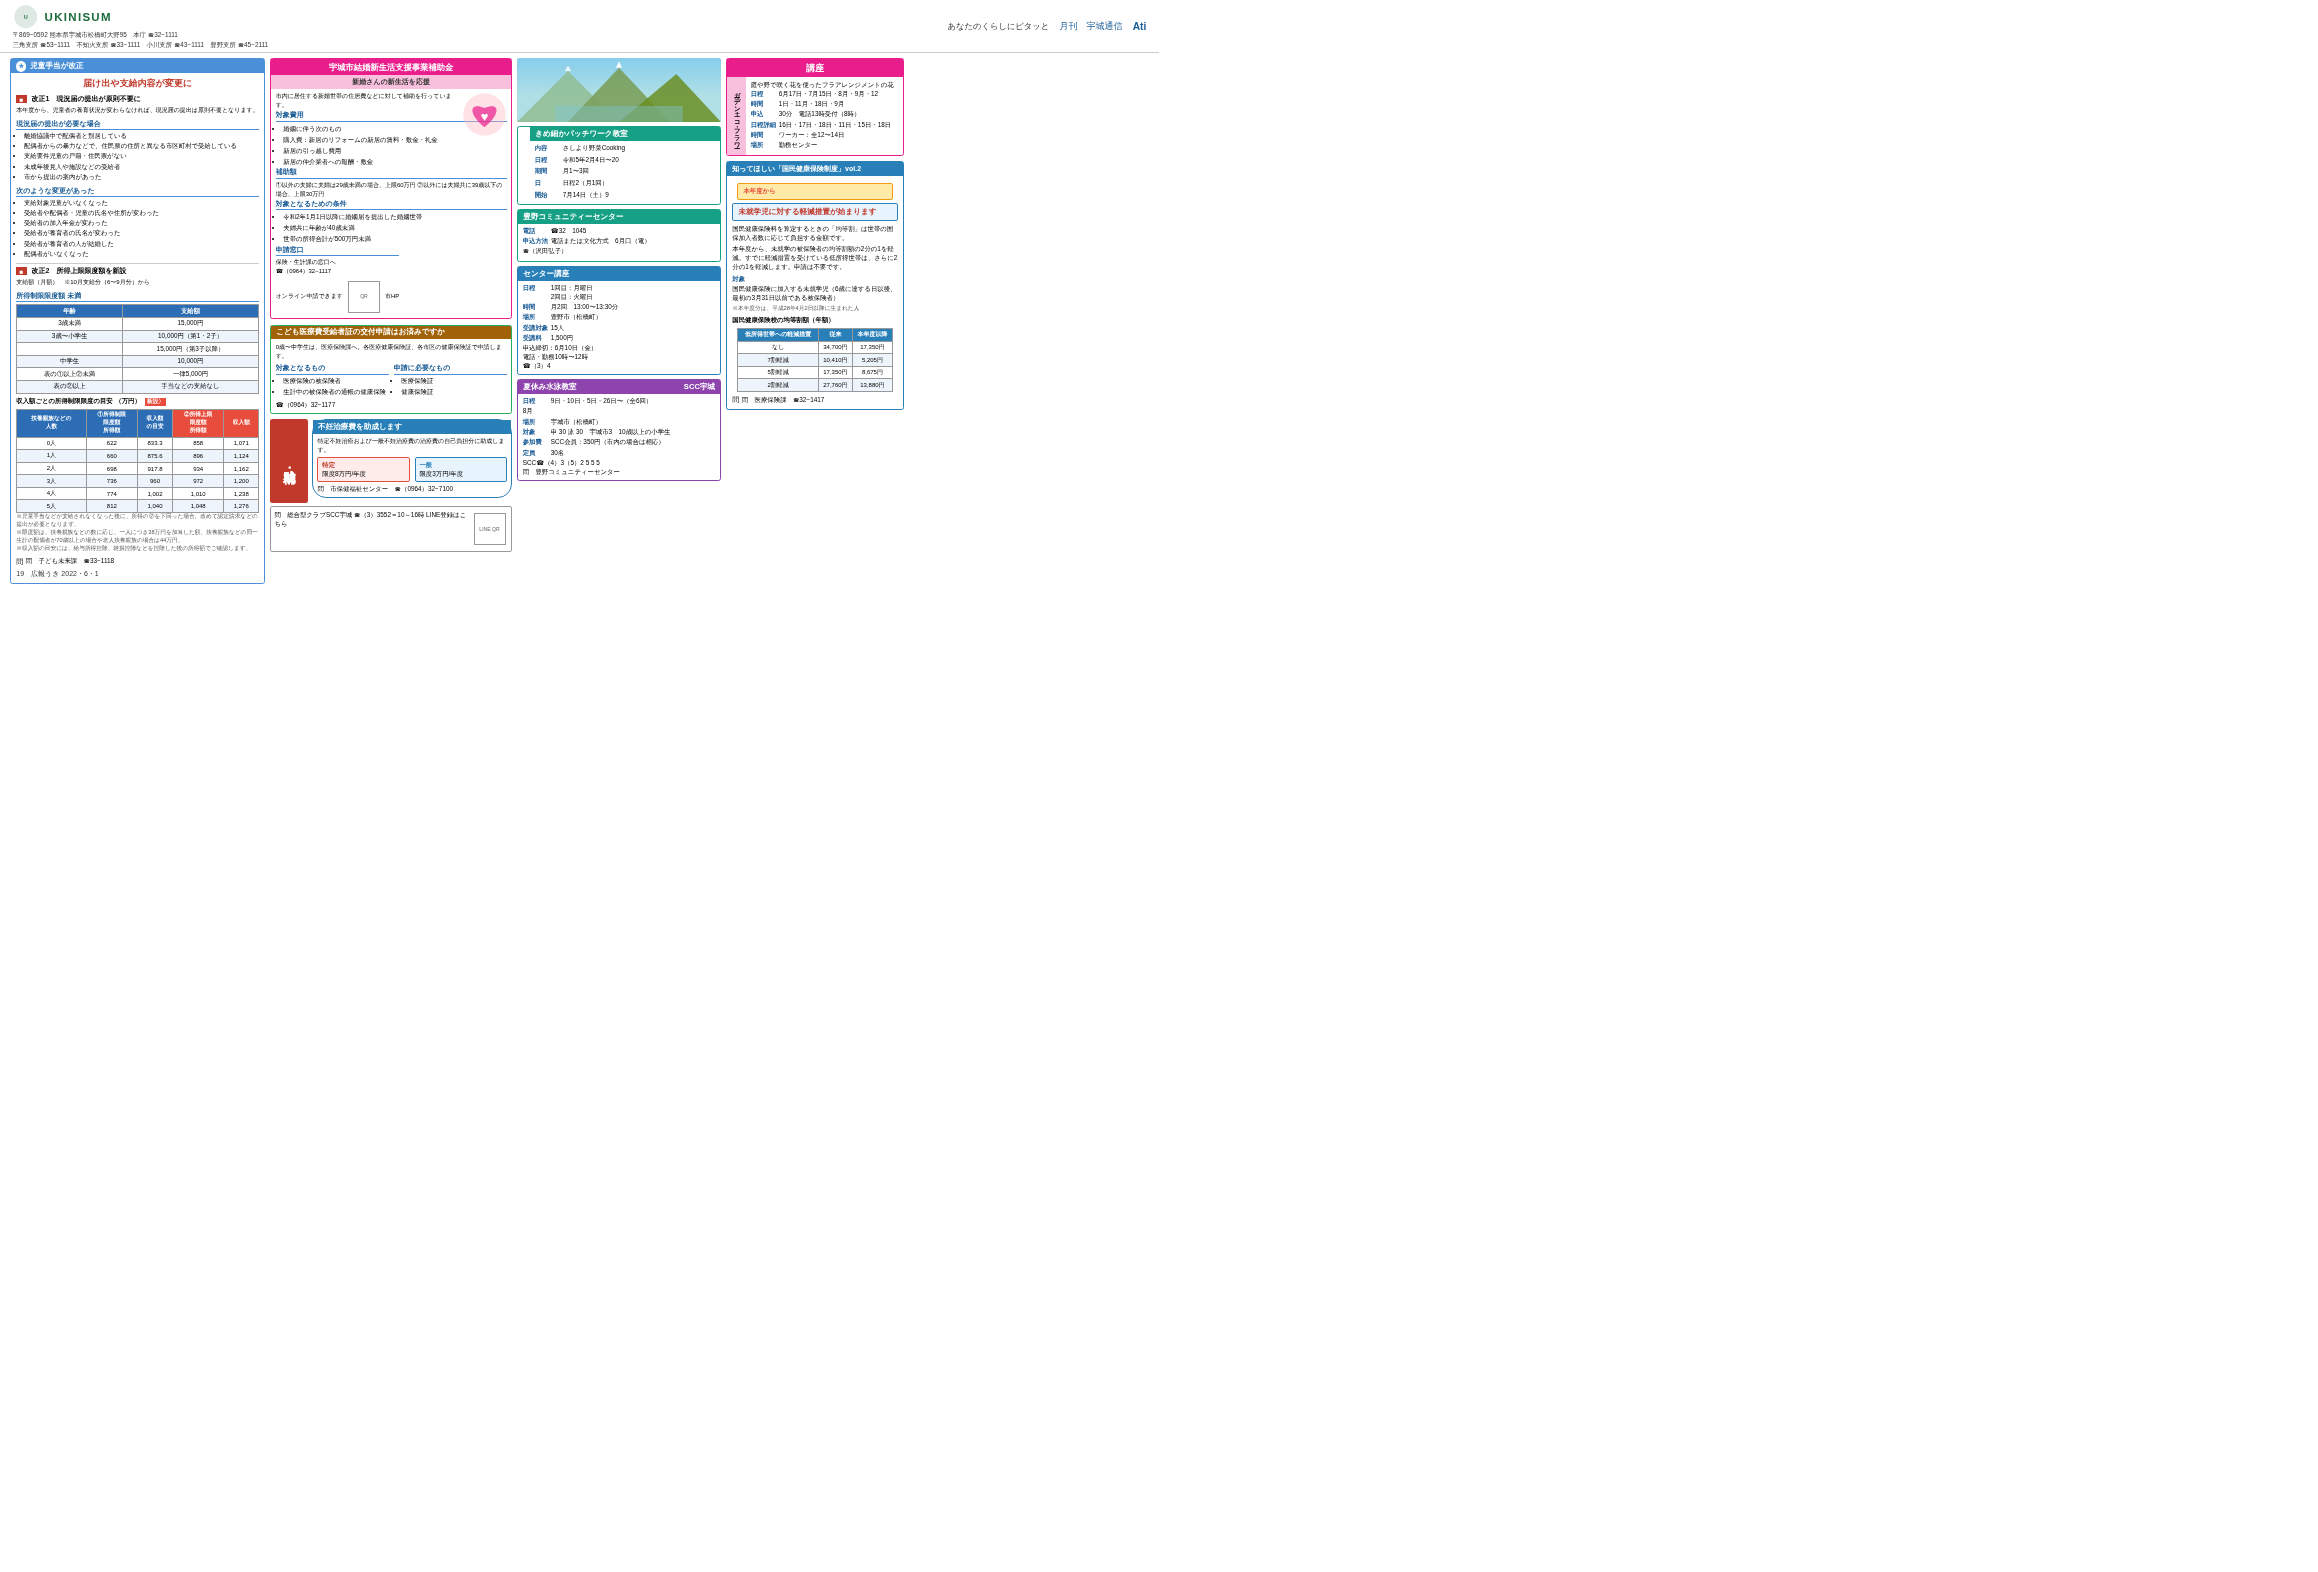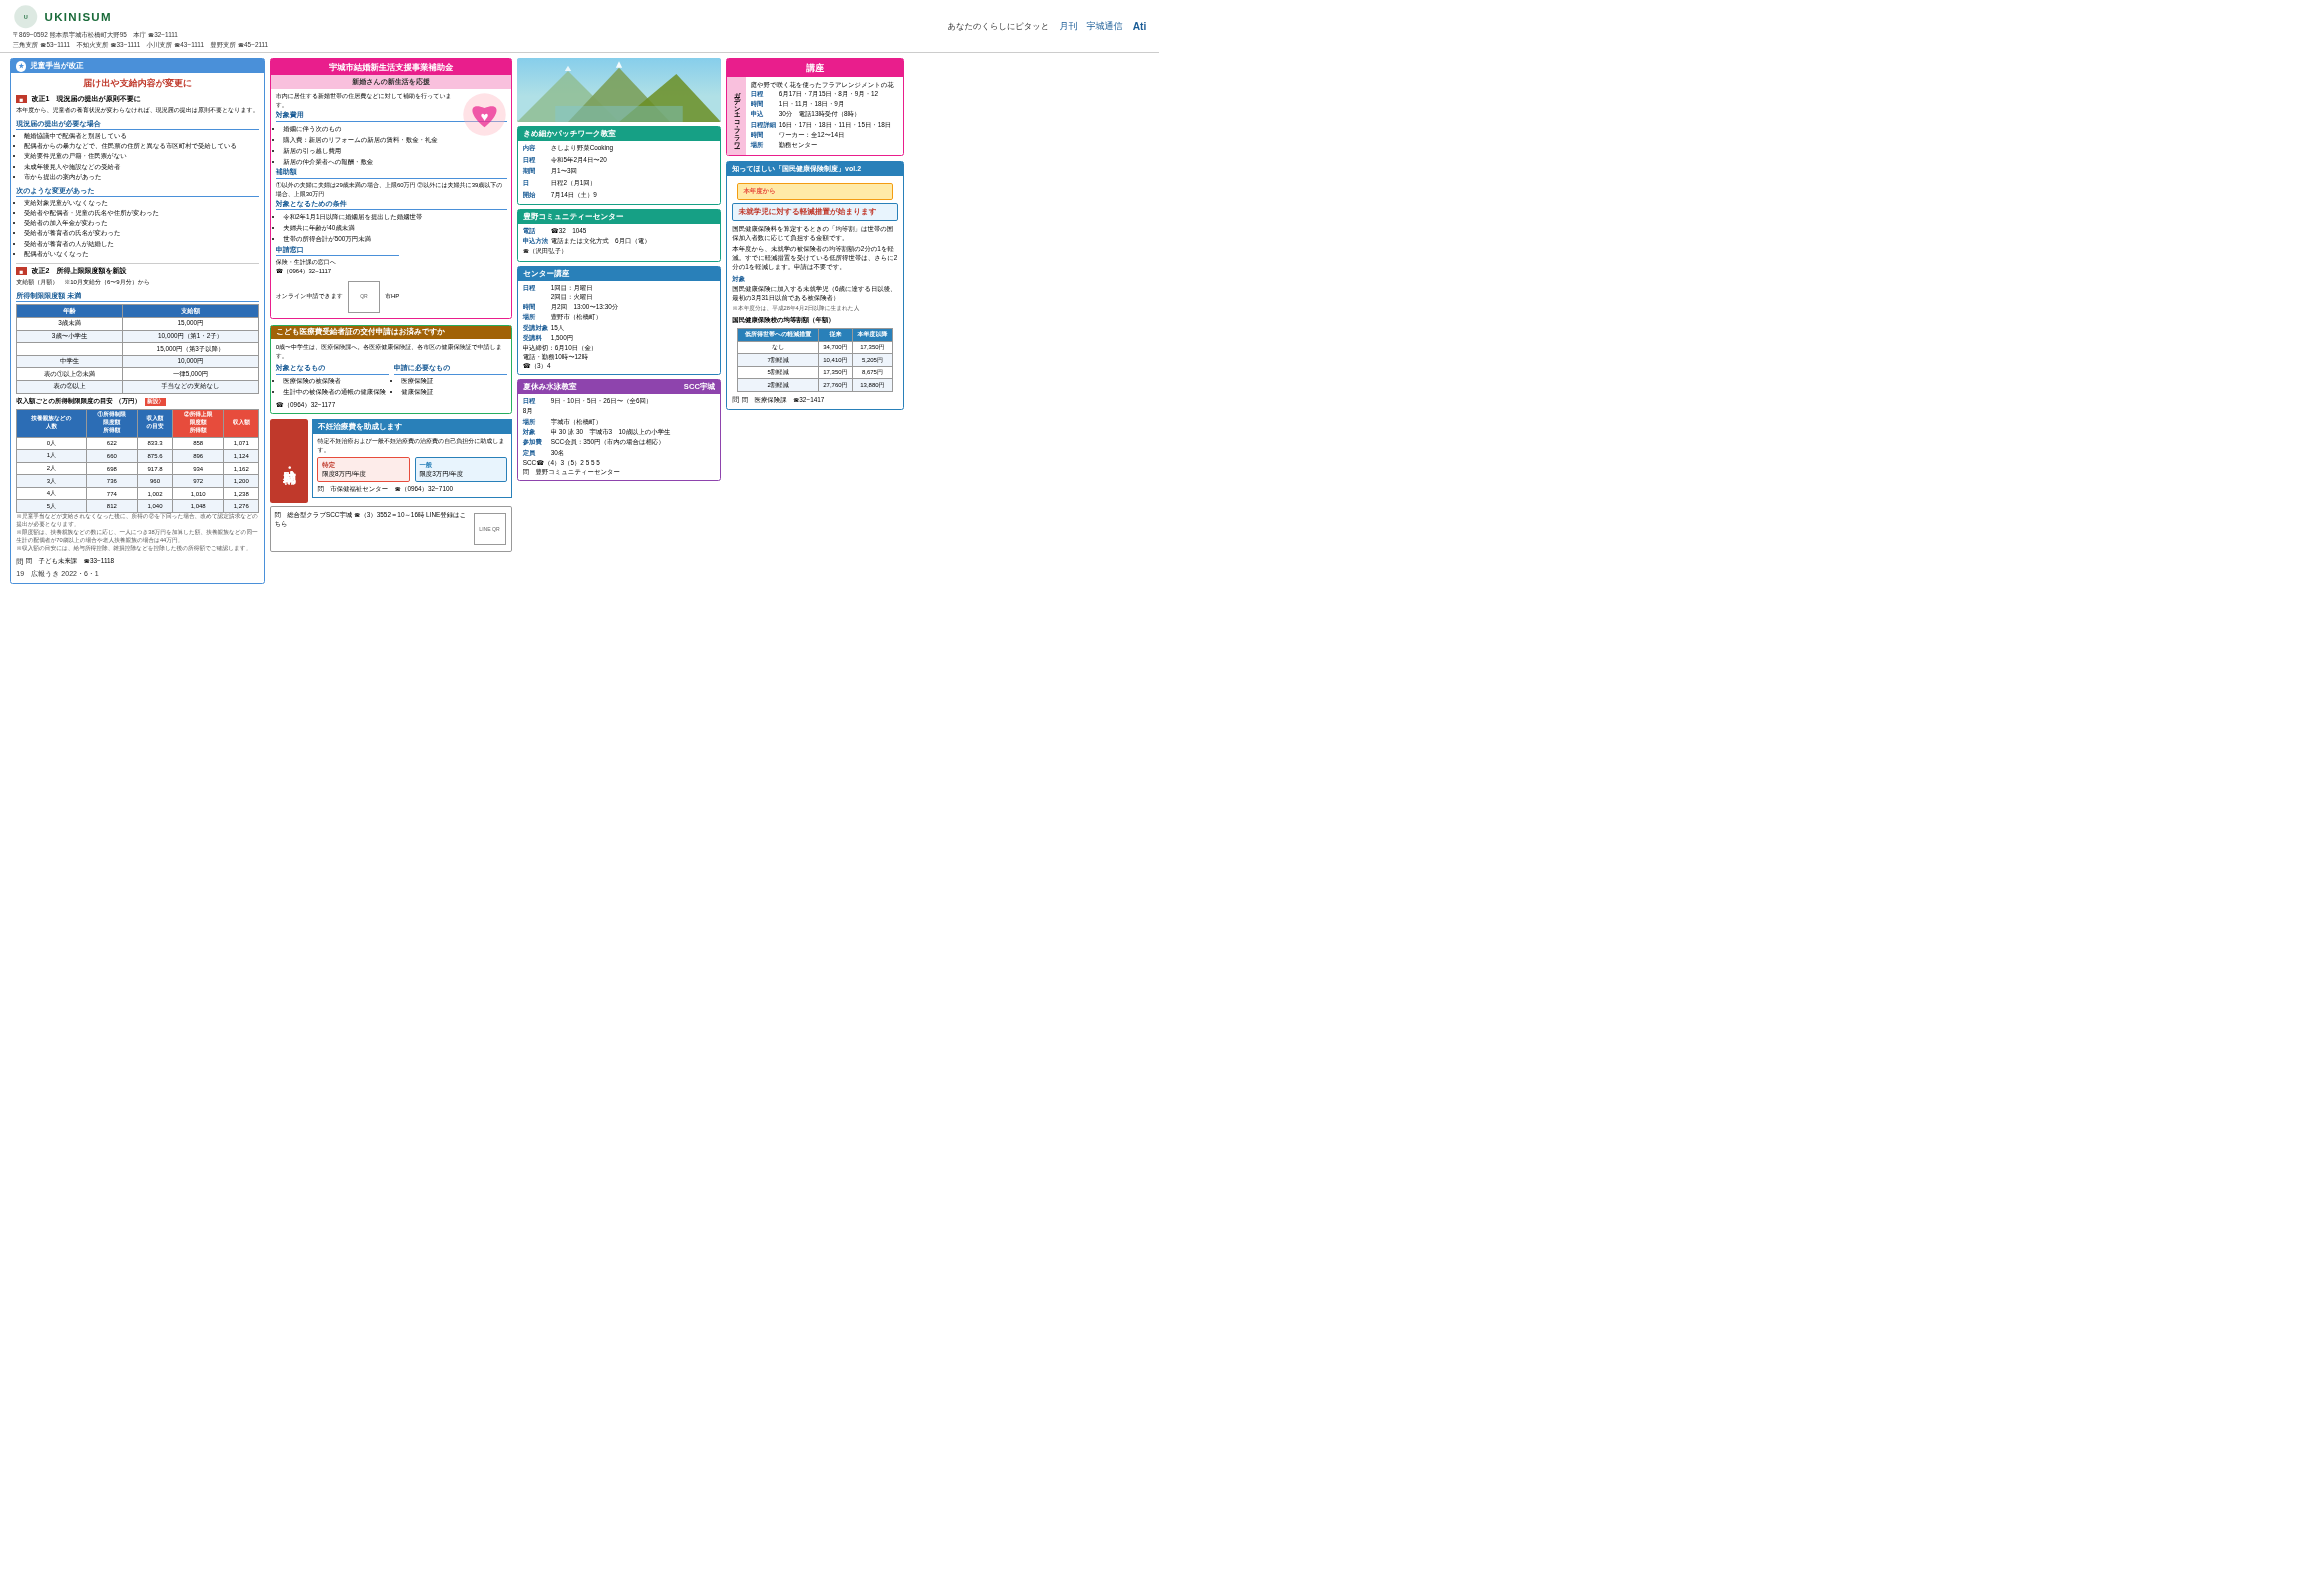--- a/index.html
+++ b/index.html
@@ -210,21 +210,21 @@
     }
     .orange-title {
       background: #e67e22;
       color: #fff;
       font-size: 7.6px;
       font-weight: bold;
       padding: 1.9px 5.1px;
     }
     .blue-section {
       border: 1.3px solid #2980b9;
-      border-radius: 0;
+      border-radius: 14px;
       margin-bottom: 5.1px;
     }
     .blue-title {
       background: #2980b9;
       color: #fff;
       font-size: 7.6px;
       font-weight: bold;
       padding: 1.9px 5.1px;
     }
     .section-body-small {
@@ -655,21 +655,21 @@
           <polygon points="80,100 160,15 240,100" fill="#7ba05b" opacity="0.9"></polygon>
           <polygon points="160,100 250,25 320,100" fill="#6b8e23" opacity="0.85"></polygon>
 
           <polygon points="155,15 160,5 165,15" fill="#fff" opacity="0.9"></polygon>
           <polygon points="75,20 80,12 85,20" fill="#fff" opacity="0.8"></polygon>
 
           <rect x="60" y="75" width="200" height="25" fill="#7fc7d9" opacity="0.4"></rect>
         </svg>
       </div>
 
-      <div style="border:1.3px solid #16a085;border-radius:2.5px;margin-bottom:3.8px;">
+      <div style="border:1.3px solid #16a085;border-radius:2.5px;margin-bottom:3.8px;padding-left:12px;">
         <div style="background:#16a085;color:#fff;font-size:7.6px;font-weight:bold;padding:1.9px 5.1px;">きめ細かパッチワーク教室</div>
         <div style="padding:3.2px 4.5px;font-size:6.4px;">
           <div style="display:flex;flex-direction:column;gap:1.3px;">
             <div class="info-row">
               <span class="info-label">内容</span>
               <span>さしより野菜Cooking</span>
             </div>
             <div class="info-row">
               <span class="info-label">日程</span>
               <span>令和5年2月4日〜20</span>

